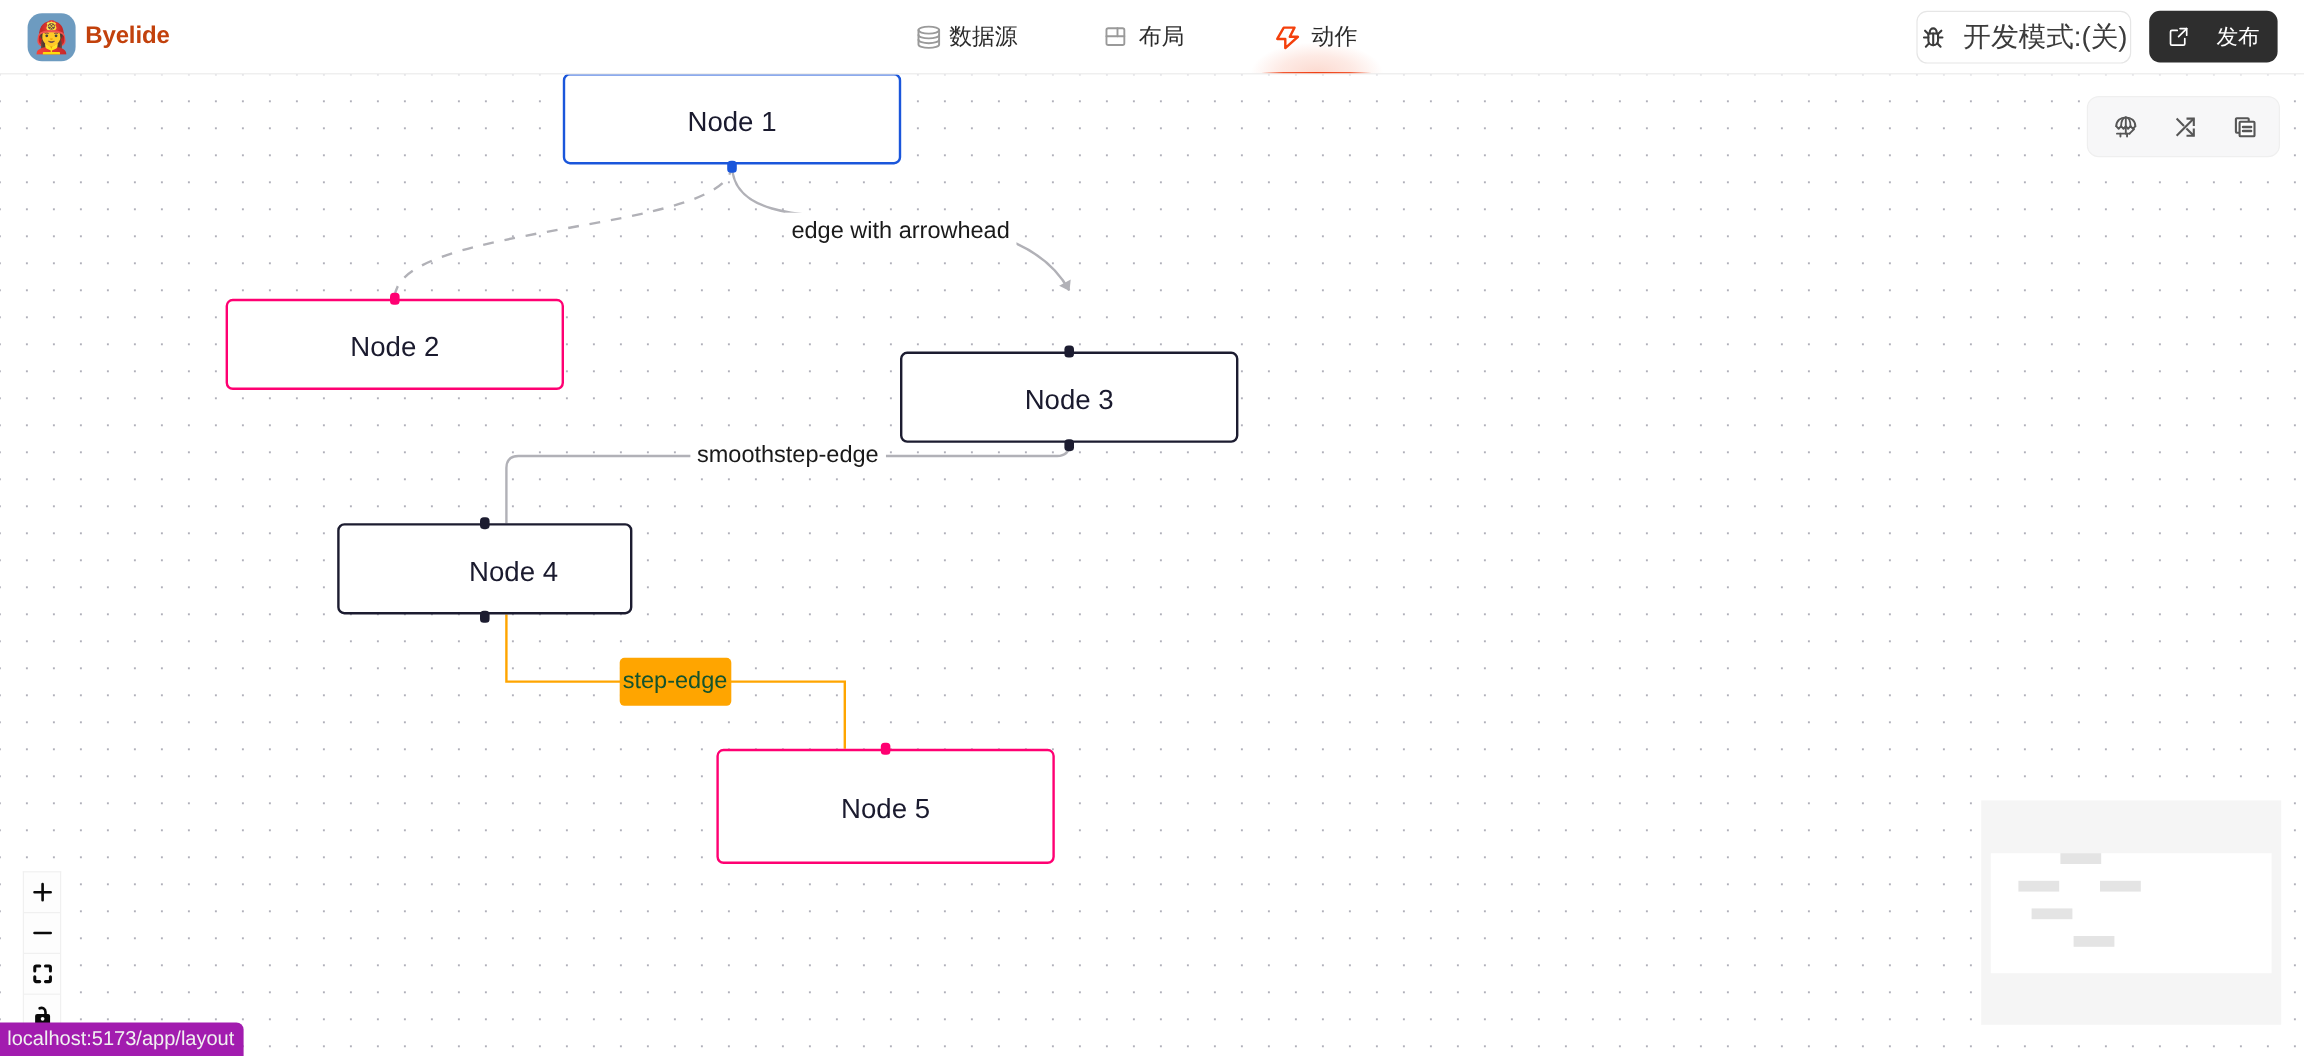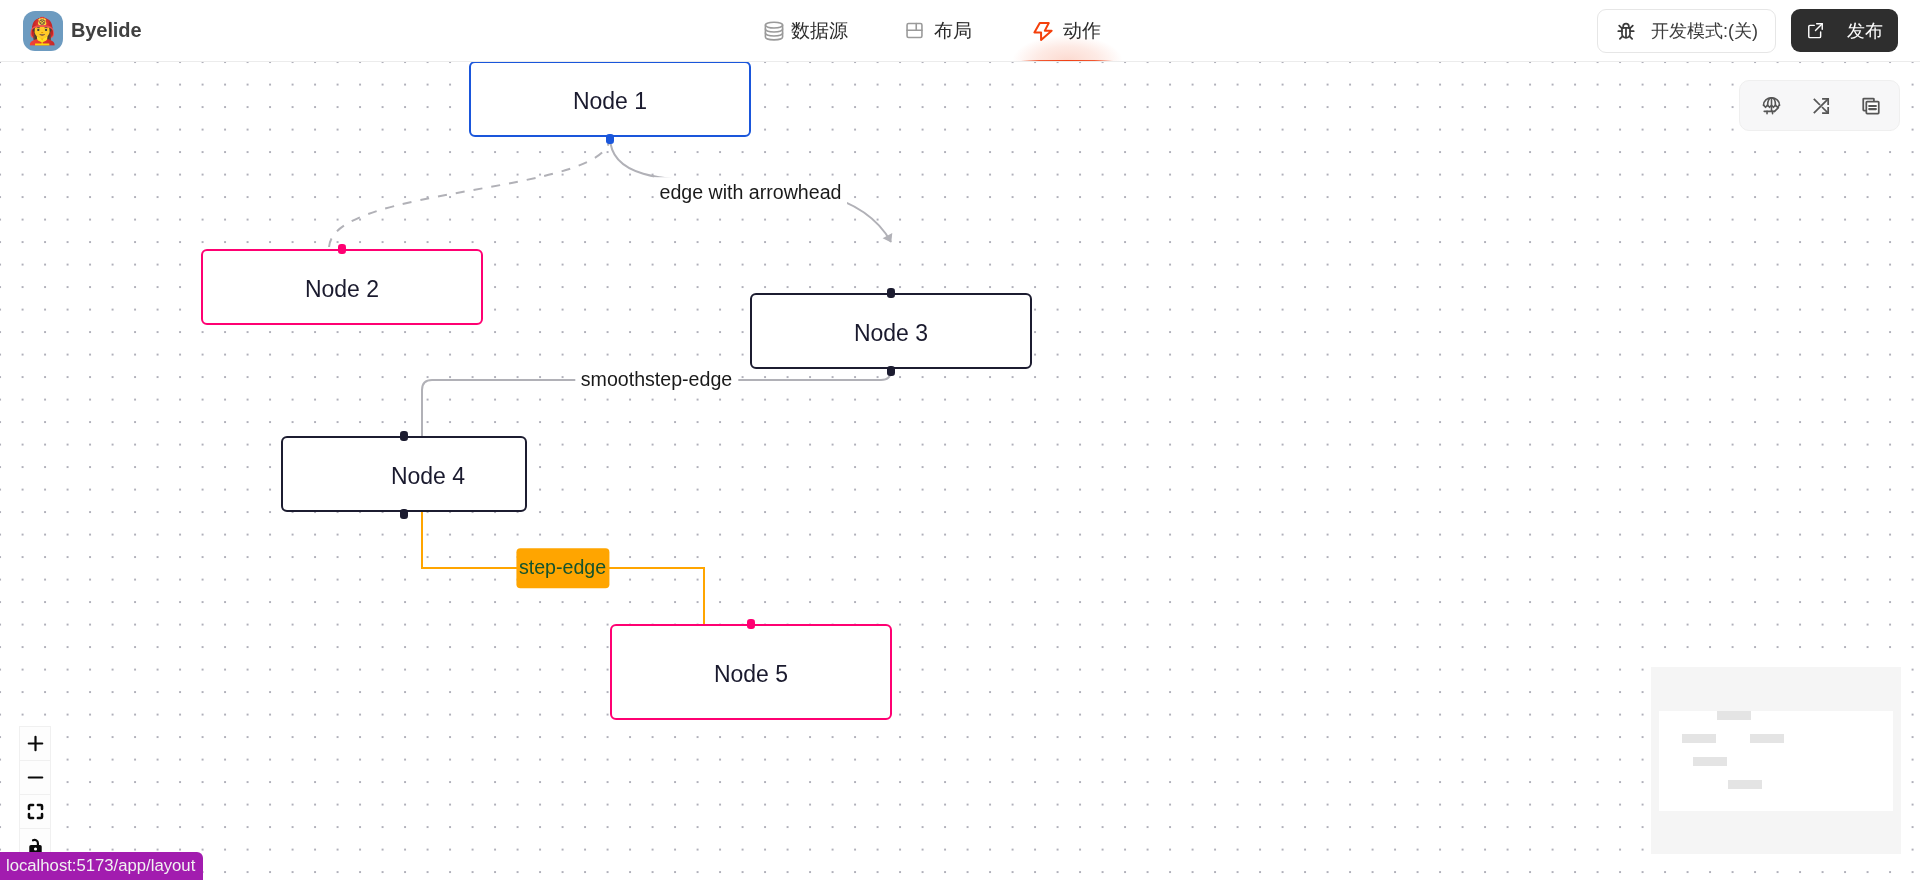--- a/index.html
+++ b/index.html
@@ -15,39 +15,39 @@
     position:absolute; left:0; top:0; width:1920px; height:62px;
     background:#fff; border-bottom:1px solid #ececec;
     display:flex; align-items:center; z-index:40;
   }
   .brand { display:flex; align-items:center; margin-left:23px; }
   .brand-logo {
     width:40px; height:40px; border-radius:12px; background:#6d9bc0;
     display:flex; align-items:center; justify-content:center;
     font-size:26px; line-height:1;
   }
-  .brand-name { margin-left:8px; font-size:20px; font-weight:bold; color:#404040; letter-spacing:-0.1px;}
-  .nav { position:absolute; left:762px; top:0; height:61px; display:flex; align-items:center; gap:57px;}
+  .brand-name { margin-left:8px; font-size:20px; font-weight:bold; color:#c2410c; letter-spacing:-0.1px;}
+  .nav { position:absolute; left:762px; top:0; height:61px; display:flex; align-items:center; gap:72px;}
   .nav-item.active{margin-left:5px;}
   .nav-item { display:flex; align-items:center; gap:10px; cursor:pointer; height:61px; position:relative;}
   .nav-item svg{display:block;}
   .nav-label { font-size:19px; color:#2b2b2b;}
   .nav-icon { width:19px; height:19px; color:#9a9a9a; display:flex; align-items:center; justify-content:center;}
   .nav-item.active .nav-icon { color:#f4400c;}
   .nav-item.active::after{
     content:""; position:absolute; left:-13px; right:-12px; bottom:0px; height:1.4px;
     background:linear-gradient(90deg, rgba(240,64,20,0) 0%, rgba(240,64,20,.85) 20%, rgba(240,64,20,1) 50%, rgba(240,64,20,.85) 80%, rgba(240,64,20,0) 100%);
   }
   .nav-glow{ position:absolute; left:-26px; right:-26px; bottom:0px; height:31px;
      background:radial-gradient(ellipse 58% 104% at 50% 100%, rgba(242,84,38,.22) 0%, rgba(242,84,38,.12) 45%, rgba(242,84,38,0) 80%);
      pointer-events:none;}
   .hdr-right { position:absolute; left:1597px; top:0; height:61px; display:flex; align-items:center; gap:15px;}
   .btn-dev {
     display:flex; align-items:center; justify-content:center; gap:14px; width:179px; height:44px;
-    border:1px solid #e6e6e6; border-radius:9px; background:#fff; color:#3b3b3b; font-size:18px;
+    border:1px solid #e6e6e6; border-radius:9px; background:#fff; color:#3b3b3b; font-size:23px;
     cursor:pointer;
   }
   .btn-pub {
     display:flex; align-items:center; justify-content:center; gap:22px; width:107px; height:43px;
     border-radius:9px; background:#2e2e2e; color:#fff; font-size:18px; cursor:pointer;
   }
   .btn-dev svg, .btn-pub svg { display:block; }
   .btn-dev .ico, .btn-pub .ico { display:flex; }
   
   .canvas {
@@ -60,21 +60,21 @@
   .node {
     position:absolute; background:#fff; border-radius:6px;
     display:flex; align-items:center; justify-content:center;
     font-size:23px; color:#1a1a2e; padding-top:5px;
   }
   .handle { position:absolute; width:8px; height:10px; border-radius:3.2px; left:50%; margin-left:-4px;}
   .handle.ht { top:-7.5px; }
   .handle.hb { bottom:-8.5px; }
   .n1 { border:2px solid #1a56db; }
   .n1 .handle { background:#1a56db; }
-  .n2, .n5 { border:2px solid #ff0072;margin-left:13px; }
+  .n2, .n5 { border:2px solid #ff0072; }
   .n2 .handle, .n5 .handle { background:#ff0072; }
   .n3, .n4 { border:2px solid #1c1c30; }
   .n3 .handle, .n4 .handle { background:#1c1c30; }
   .edges { position:absolute; left:0; top:0; }
   .edge-path.dashed { stroke-dasharray:9 9; }
   .edge-labels { position:absolute; left:0; top:0; width:100%; height:100%; z-index:6; }
   .edge-label { position:absolute; font-size:19.6px; color:#1a1a1a; white-space:nowrap; line-height:1; }
   .edge-label.plain { background:#fff; padding:6px 6px; transform:translate(-50%,-50%); }
   .edge-label.boxed { background:#ffa500; color:#14532d; padding:10px 3px; border-radius:4px; transform:translate(-50%,-50%); }
   .nodes { position:absolute; left:0; top:0; width:100%; height:100%; z-index:8; }

